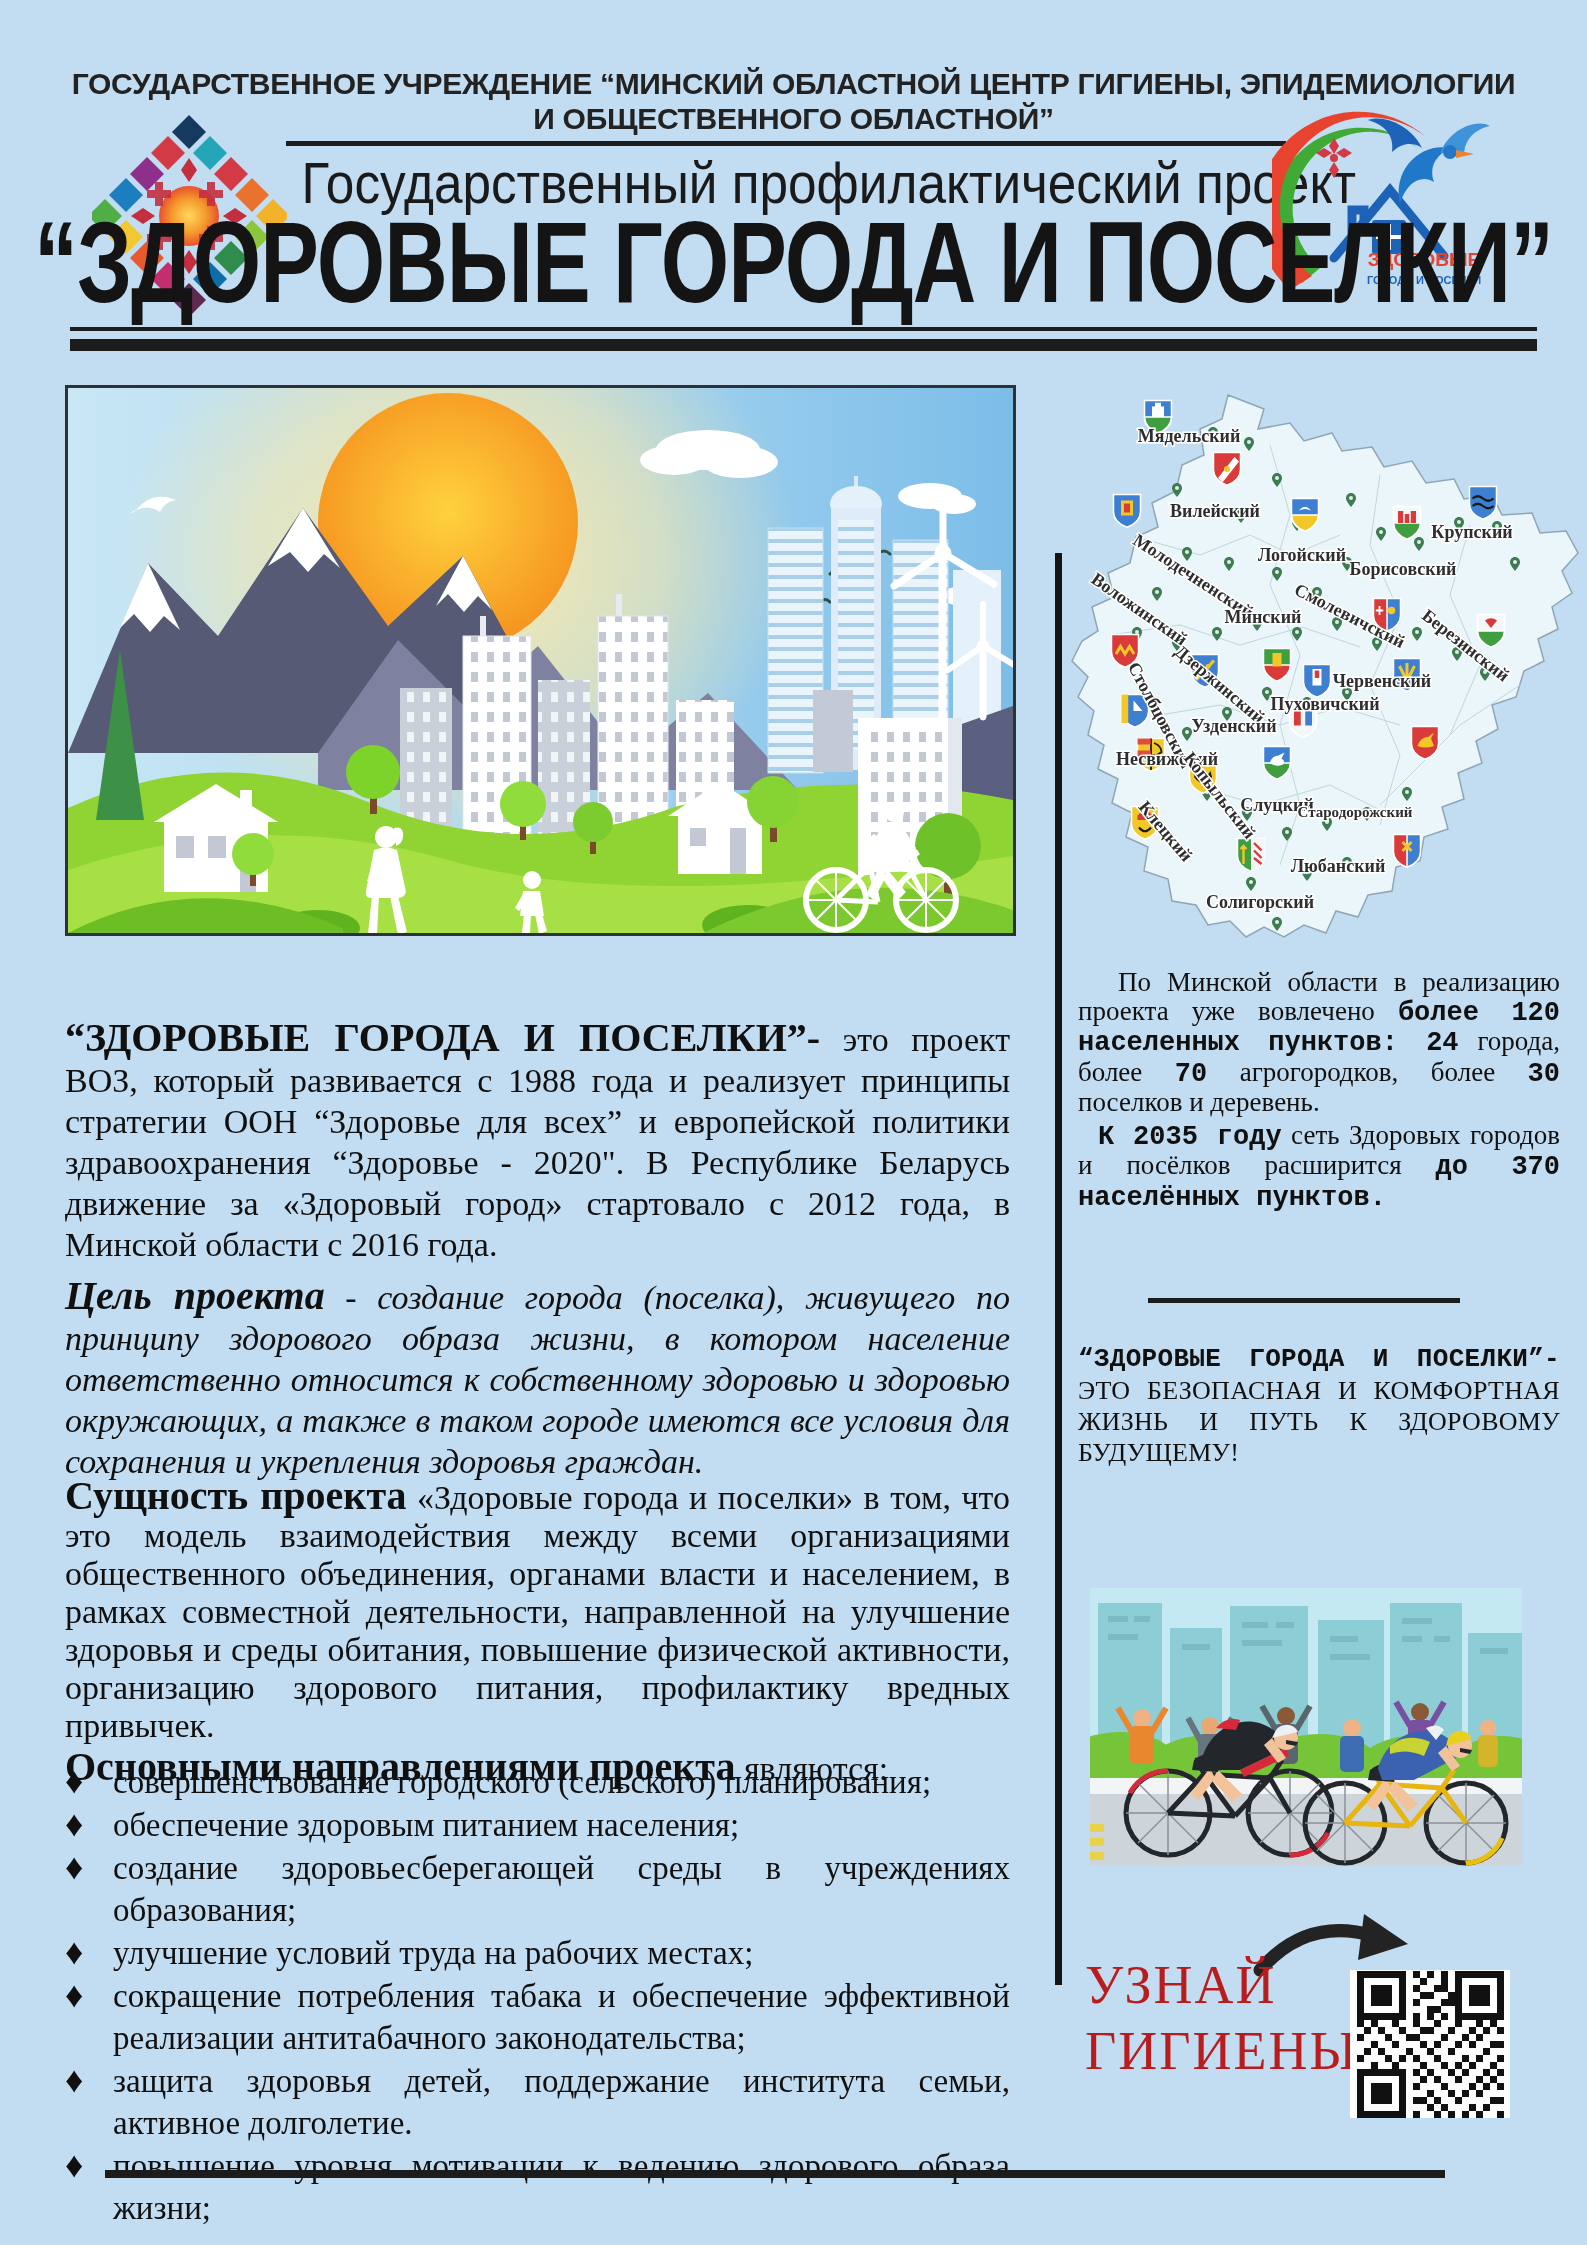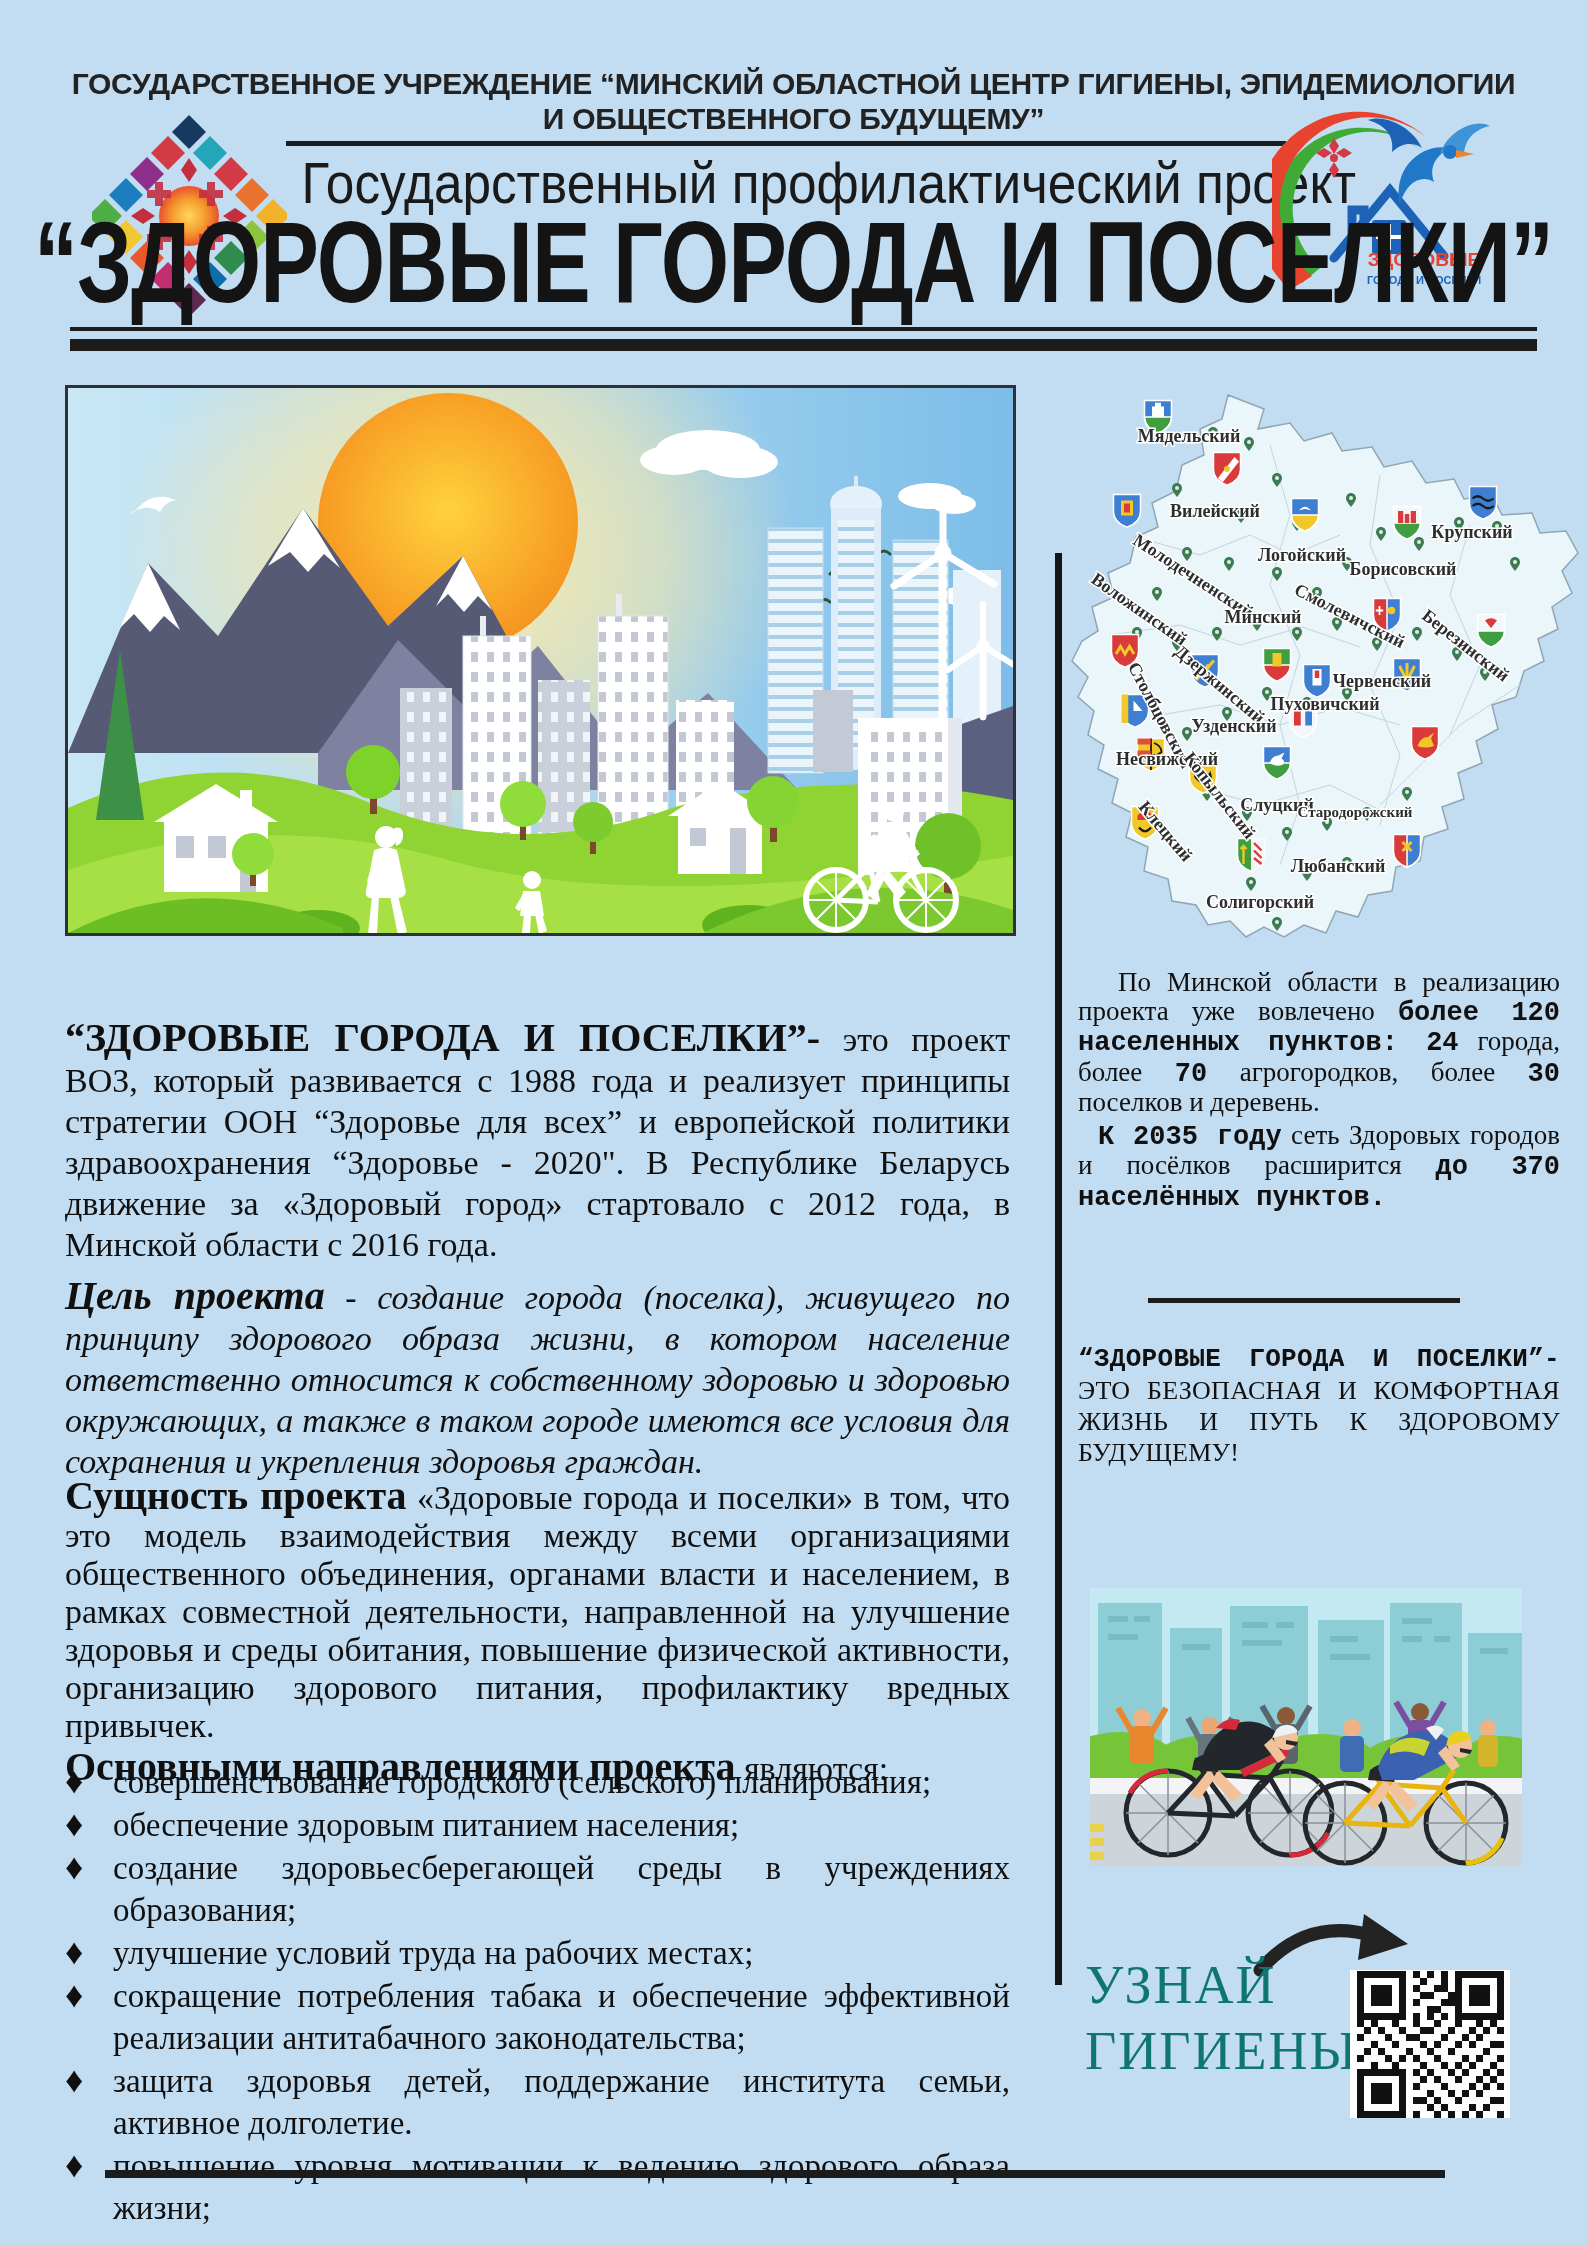--- a/index.html
+++ b/index.html
@@ -39,35 +39,35 @@
   
   .stats{left:1078px;top:968px;width:482px;font-size:27px;line-height:28.5px;text-align:justify;}
   .stats p{margin:0 0 4px 0;}
   .stats .i1{text-indent:40px;}
   .stats .i2{text-indent:20px;}
   .b{font-weight:700;font-family:Liberation Mono, monospace;}
   .join{left:1078px;top:1342px;width:482px;font-size:26px;line-height:31px;text-align:justify;letter-spacing:.3px;}
   .cta{left:1078px;top:1512px;width:482px;text-align:center;font-weight:700;font-size:31px;}
   .race{left:1090px;top:1588px;width:432px;height:278px;}
   .arrow{left:1252px;top:1908px;width:160px;height:72px;}
-  .learn{left:1085px;top:1952px;font-size:54px;line-height:66px;letter-spacing:2px;color:#0f766e;white-space:nowrap;}
+  .learn{left:1085px;top:1952px;font-size:54px;line-height:66px;letter-spacing:2px;color:#b91c1c;white-space:nowrap;}
   .qr{left:1350px;top:1970px;width:160px;height:148px;background:#fff;}
   
   .dlabel{font-family:"Liberation Serif",serif;font-size:18px;font-weight:700;fill:#2e2e2e;
           paint-order:stroke;stroke:#ffffff;stroke-width:3px;text-anchor:middle;}
   .dlabel.small{font-size:15px;}
 </style>
 </head>
 <body>
 
 <div id="poster">
 
   <div class="abs org">
     <div>ГОСУДАРСТВЕННОЕ УЧРЕЖДЕНИЕ “МИНСКИЙ ОБЛАСТНОЙ ЦЕНТР ГИГИЕНЫ, ЭПИДЕМИОЛОГИИ</div>
-    <div>И ОБЩЕСТВЕННОГО БУДУЩЕМУ”</div>
+    <div>И ОБЩЕСТВЕННОГО ОБЛАСТНОЙ”</div>
   </div>
 
   <svg class="abs" style="left:92px;top:100px" width="195" height="245" viewBox="0 0 195 245">
     <defs>
       <radialGradient id="ctr" cx="50%" cy="50%" r="50%">
         <stop offset="0" stop-color="#ffd75e"></stop>
           <stop offset=".55" stop-color="#f59d2e"></stop>
           <stop offset="1" stop-color="#e8512e"></stop>
       </radialGradient>
     </defs>

